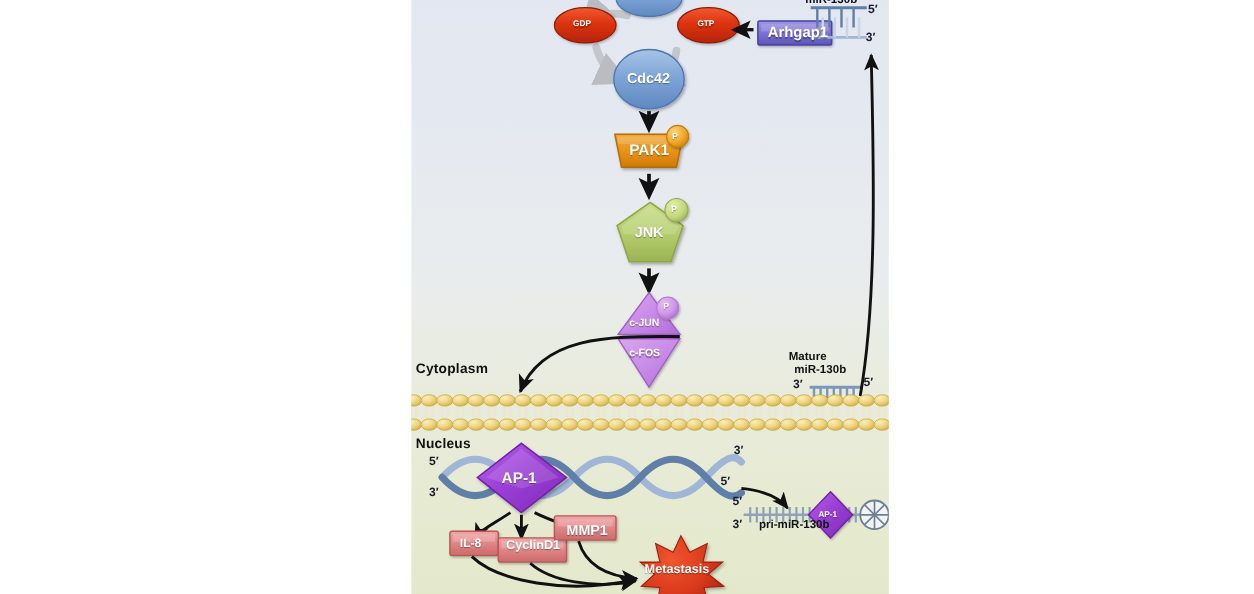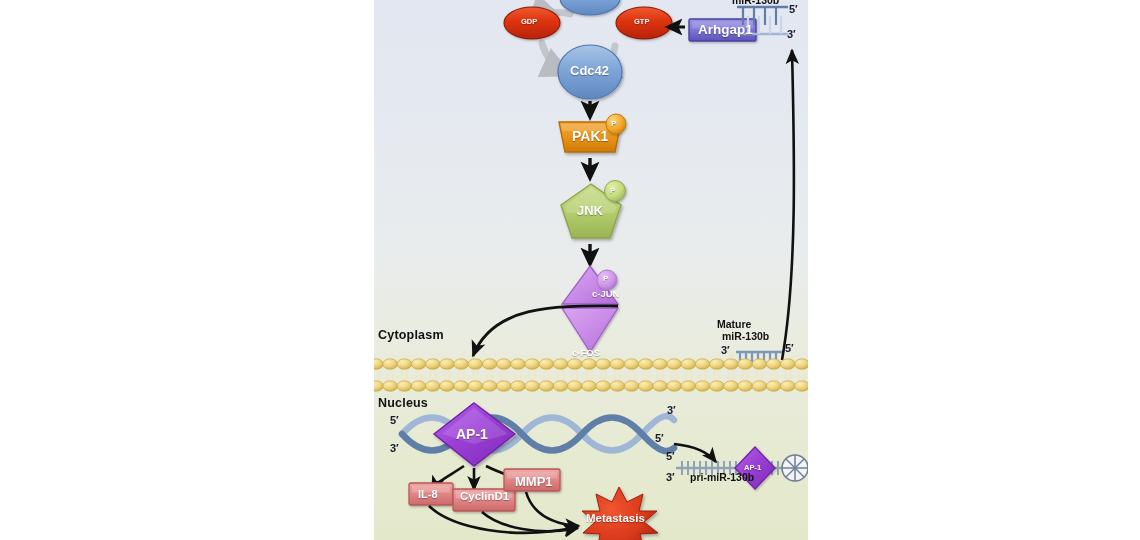--- a/index.html
+++ b/index.html
@@ -430,22 +430,22 @@
     <div class="lbl" style="left:358px;top:-6px;font-size:10.5px;">miR-130b</div>
     <div class="prime lbl" style="left:415px;top:3px;">5′</div>
     <div class="prime lbl" style="left:413px;top:28px;">3′</div>
 
     <div class="lbl whitetxt nodetext" style="left:198px;top:128px;font-size:14px;">PAK1</div>
     <div class="lbl whitetxt nodetext" style="left:237px;top:119px;font-size:8px;">P</div>
 
     <div class="lbl whitetxt nodetext" style="left:203px;top:203px;font-size:13px;">JNK</div>
     <div class="lbl whitetxt nodetext" style="left:236px;top:186px;font-size:8px;">P</div>
 
-    <div class="lbl whitetxt nodetext" style="left:198px;top:288px;font-size:9.5px;margin-left:20px;">c-JUN</div>
-    <div class="lbl whitetxt nodetext" style="left:198px;top:316px;font-size:9.5px;margin-top:31px;">c-FOS</div>
+    <div class="lbl whitetxt nodetext" style="left:198px;top:288px;font-size:9.5px;">c-JUN</div>
+    <div class="lbl whitetxt nodetext" style="left:198px;top:316px;font-size:9.5px;">c-FOS</div>
     <div class="lbl whitetxt nodetext" style="left:229px;top:274px;font-size:8px;">P</div>
 
     <div class="lbl compartment" style="left:4px;top:328px;text-align:center;">Cytoplasm</div>
     <div class="lbl compartment" style="left:4px;top:396px;">Nucleus</div>
 
     <div class="mirlbl lbl" style="left:343px;top:318px;">Mature</div>
     <div class="mirlbl lbl" style="left:348px;top:330px;">miR-130b</div>
     <div class="prime lbl" style="left:347px;top:344px;">3′</div>
     <div class="prime lbl" style="left:411px;top:342px;">5′</div>
 

